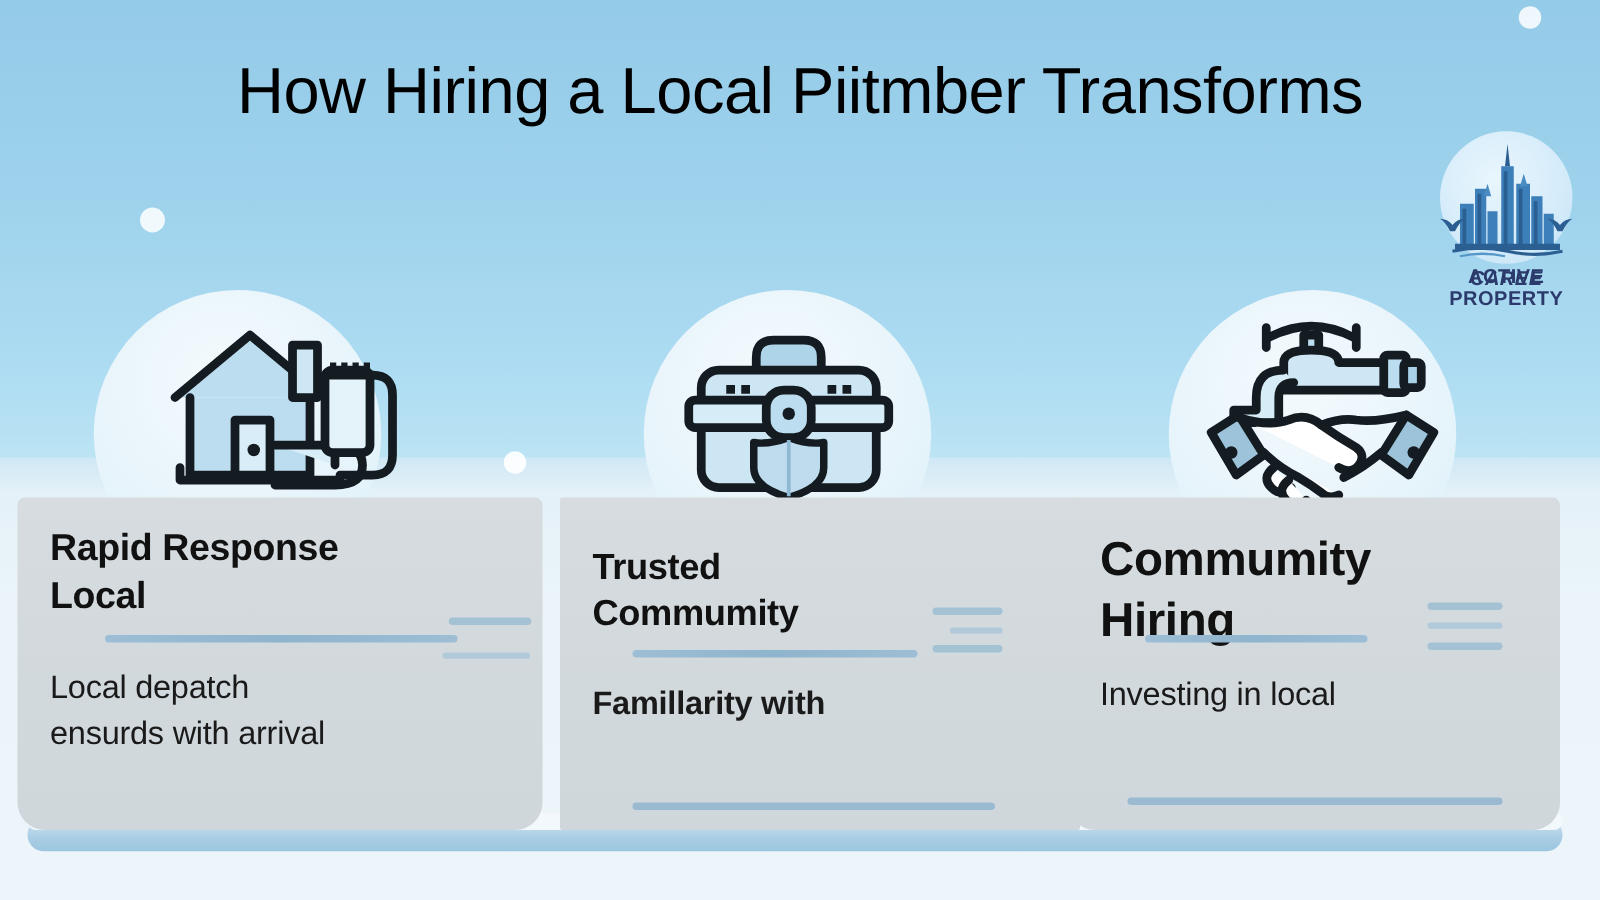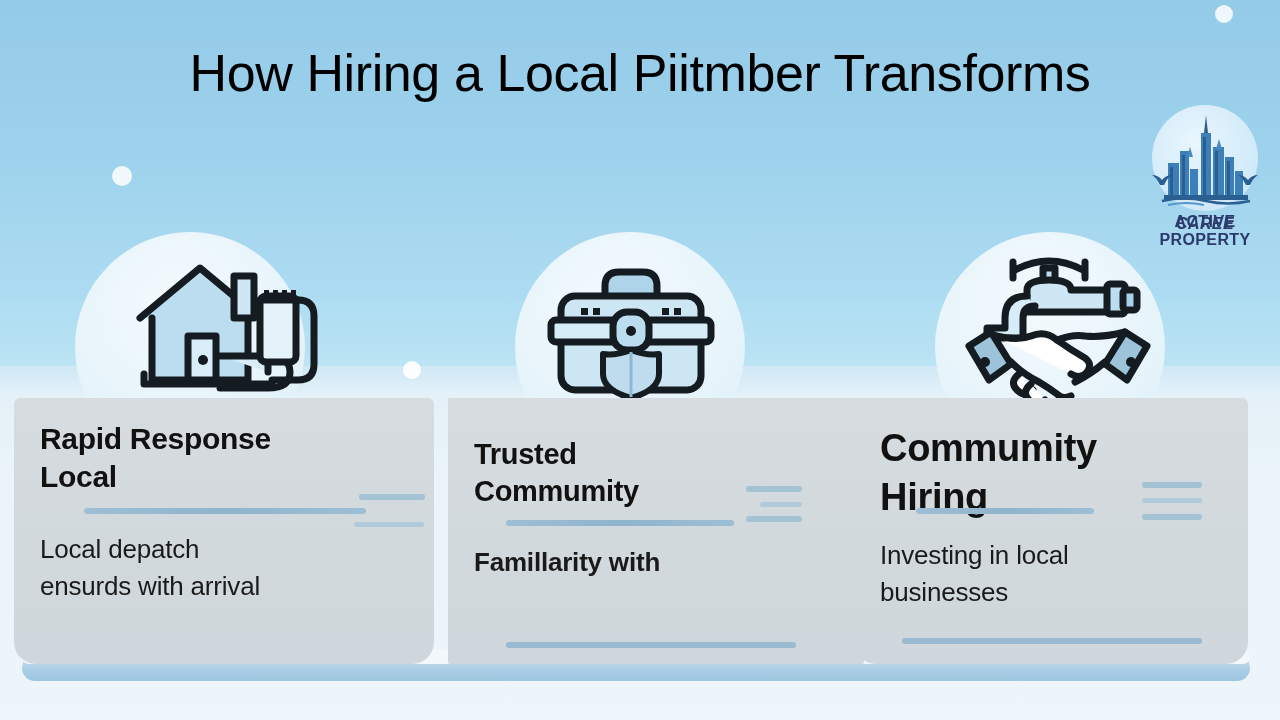--- a/index.html
+++ b/index.html
@@ -280,18 +280,17 @@
     <div class="card-title" style="margin-top:4px;">
       <div>Commumity</div>
       <div>Hiring</div>
     </div>
     <div class="divider" style="left:62px;top:110px;width:178px;"></div>
     <div class="rule" style="left:288px;top:84px;width:60px;"></div>
     <div class="rule thin" style="left:288px;top:100px;width:60px;"></div>
     <div class="rule" style="left:288px;top:116px;width:60px;"></div>
     <div class="card-body">
       <div>Investing in local</div>
-      <div>businesses</div>
     </div>
     <div class="bottom-rule" style="left:48px;top:240px;width:300px;"></div>
   </div>
 
 </div>
 
 </body></html>

